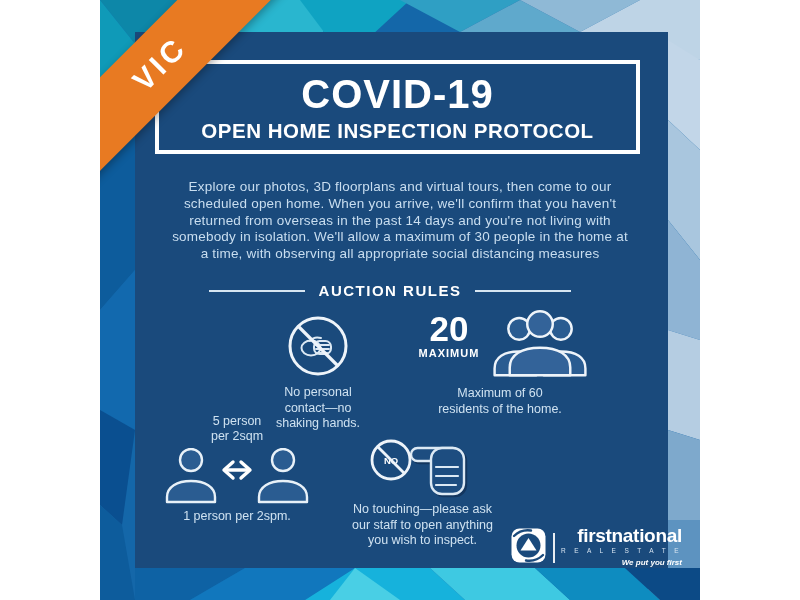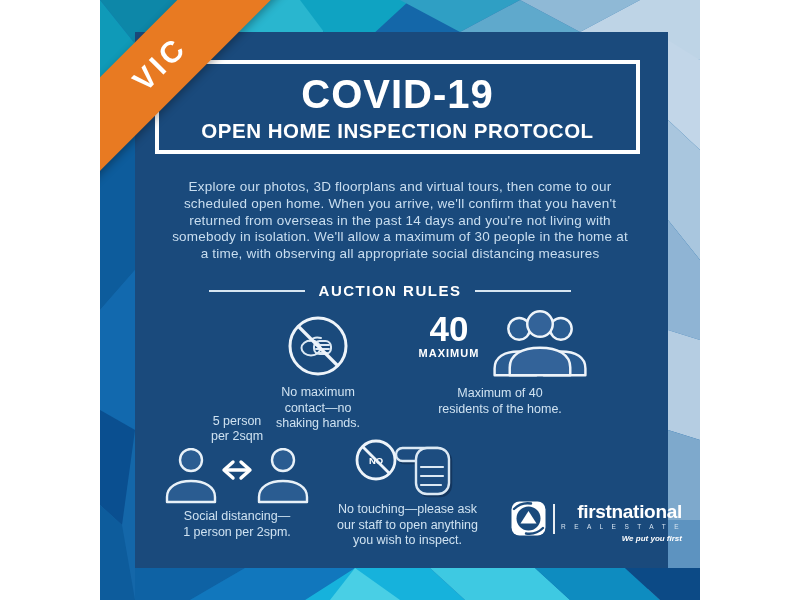--- a/index.html
+++ b/index.html
@@ -35,25 +35,25 @@
   .rule-max{left:296px;top:308px;width:208px;}
   .rule-max .toprow{display:flex;align-items:flex-start;justify-content:center;gap:6px;}
   .rule-max .numcol{width:74px;color:#fff;padding-top:4px;}
   .rule-max .num{font-size:35px;font-weight:bold;line-height:34px;}
   .rule-max .numlbl{font-size:11px;font-weight:bold;letter-spacing:1px;margin-top:1px;}
   .rule-max .cap{margin-top:8px;}
   .rule-handshake .cap{margin-top:7px;}
   .rule-distance{left:57px;top:414px;width:160px;}
   .rule-distance .lbl{color:#cfe2f1;font-size:12.5px;line-height:15px;}
   .rule-distance .cap{margin-top:5px;}
-  .rule-notouch{left:215px;top:436px;width:185px;}
+  .rule-notouch{left:230px;top:436px;width:185px;}
   .rule-notouch .cap{margin-top:4px;}
 
   
-  .logo{position:absolute;left:410px;top:500px;display:flex;align-items:flex-start;gap:6px;}
+  .logo{position:absolute;left:410px;top:524px;display:flex;align-items:center;gap:6px;}
   .logo-sep{width:2px;height:30px;background:rgba(255,255,255,.9);margin-top:4px;}
   .logo-texts{display:flex;flex-direction:column;align-items:flex-end;}
   .logo-brand{color:#fff;font-weight:bold;font-size:19px;line-height:20px;letter-spacing:-.3px;margin-top:2px;}
   .logo-tag{color:#d7e4f1;font-size:6.5px;letter-spacing:3.4px;margin-top:1px;}
   .logo-slogan{color:#fff;font-size:8px;font-weight:bold;font-style:italic;margin-top:4px;}
 
   svg{display:block;}
   .icon-center{margin:0 auto;}
 </style>
 </head>
@@ -124,45 +124,45 @@
         <circle cx="32" cy="32" r="28" fill="none" stroke="#eef4fa" stroke-width="3"></circle>
         <g fill="none" stroke="#dce9f4" stroke-width="2" stroke-linecap="round">
           <ellipse cx="25" cy="34" rx="9.5" ry="7.5"></ellipse>
           <path d="M24,27 q4,-5 11,-3"></path>
           <rect x="28" y="27" width="17" height="13" rx="5.5"></rect>
           <path d="M30,31 h13 M30,35 h13 M30,39 h11"></path>
         </g>
         <line x1="12" y1="12" x2="52" y2="52" stroke="#eef4fa" stroke-width="3.2"></line>
       </svg>
       <div class="cap">
-        <div>No maximum</div>
+        <div>No personal</div>
         <div>contact—no</div>
         <div>shaking hands.</div>
       </div>
     </div>
 
     <div class="rule rule-max">
       <div class="toprow">
         <div class="numcol">
-          <div class="num">40</div>
+          <div class="num">20</div>
           <div class="numlbl">MAXIMUM</div>
         </div>
         <svg width="96" height="70" viewBox="0 0 100 74">
           <g stroke="#eef4fa" stroke-width="2.6" stroke-linejoin="round">
             <circle cx="28" cy="22" r="11.5" fill="#2a5c91"></circle>
             <circle cx="72" cy="22" r="11.5" fill="#2a5c91"></circle>
             <path d="M2,71 v-7 c0,-12 10,-18 26,-18 c8,0 14,2 18,5 v20 z" fill="#2a5c91"></path>
             <path d="M98,71 v-7 c0,-12 -10,-18 -26,-18 c-8,0 -14,2 -18,5 v20 z" fill="#2a5c91"></path>
             <circle cx="50" cy="17" r="13.5" fill="#336399"></circle>
             <path d="M18,71 v-8 c0,-14 13,-21 32,-21 s32,7 32,21 v8 z" fill="#336399"></path>
           </g>
         </svg>
       </div>
       <div class="cap">
-        <div>Maximum of 40</div>
+        <div>Maximum of 60</div>
         <div>residents of the home.</div>
       </div>
     </div>
 
     <div class="rule rule-distance">
       <div class="lbl">
         <div>5 person</div>
         <div>per 2sqm</div>
       </div>
       <svg class="icon-center" width="152" height="56" viewBox="0 0 152 56" style="margin-top:4px">
@@ -172,21 +172,20 @@
           <circle cx="122" cy="12" r="11" fill="#2a5c91"></circle>
           <path d="M98,54 v-5 c0,-10 10,-16 24,-16 s24,6 24,16 v5 z" fill="#2a5c91"></path>
         </g>
         <g stroke="#ffffff" stroke-width="3.4" fill="none" stroke-linecap="round" stroke-linejoin="round">
           <line x1="66" y1="22" x2="86" y2="22"></line>
           <polyline points="72,14 63,22 72,30"></polyline>
           <polyline points="80,14 89,22 80,30"></polyline>
         </g>
       </svg>
       <div class="cap">
-        <div>Social distancing—</div>
         <div>1 person per 2spm.</div>
       </div>
     </div>
 
     <div class="rule rule-notouch">
       <svg class="icon-center" width="112" height="62" viewBox="0 0 112 62">
         <g style="filter:drop-shadow(2px 2px 0 rgba(10,30,60,.45))">
           <rect x="44" y="12" width="48" height="13" rx="6.5" fill="#1d4d80" stroke="#dce9f4" stroke-width="2.4"></rect>
           <rect x="64" y="12" width="33" height="46" rx="11" fill="#1d4d80" stroke="#dce9f4" stroke-width="2.4"></rect>
           <path d="M69,31 h22 M69,40 h22 M69,49 h20" stroke="#dce9f4" stroke-width="2.2" fill="none" stroke-linecap="round"></path>

